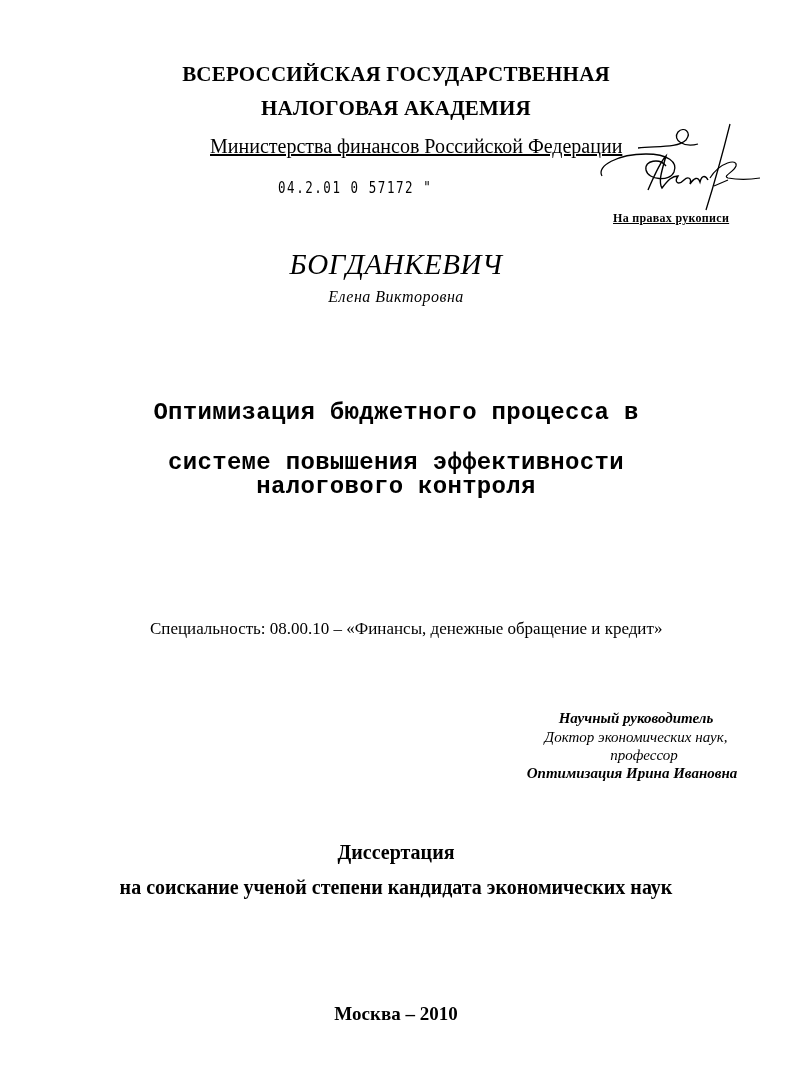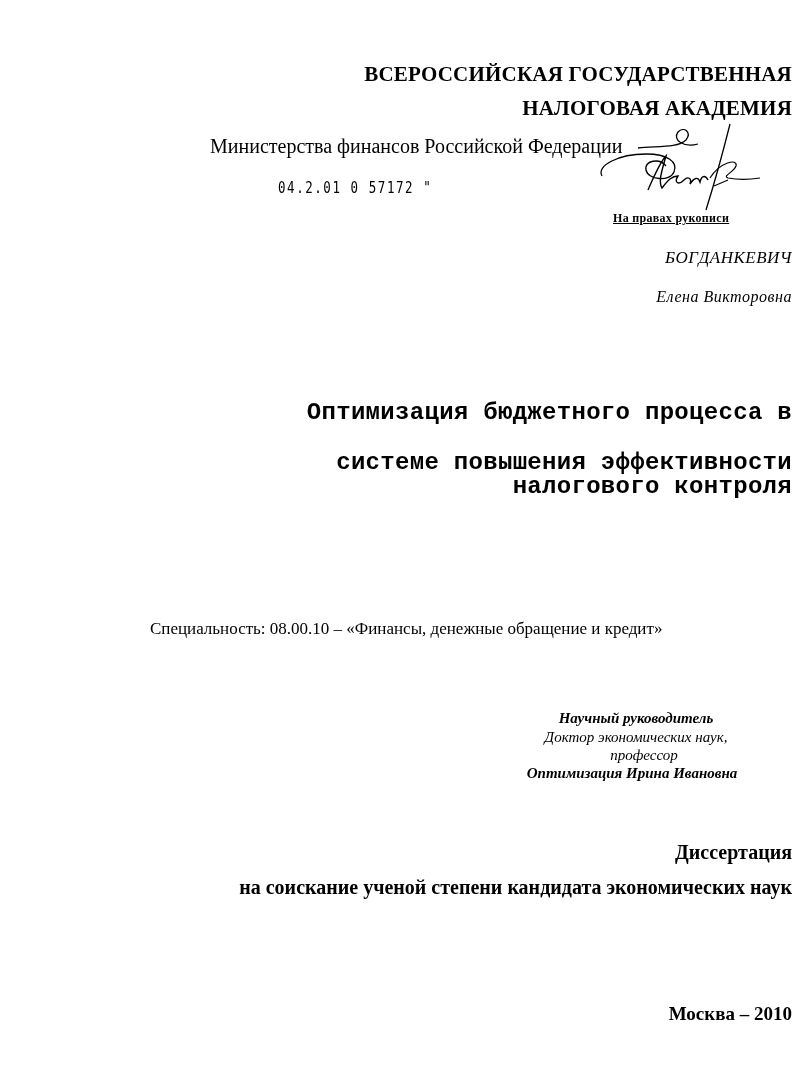--- a/index.html
+++ b/index.html
@@ -1,28 +1,28 @@
 <!DOCTYPE html>
 <html><head>
   <meta charset="utf-8">
   <style>
     html, body { margin: 0; padding: 0; background: #ffffff; }
     body { width: 792px; height: 1077px; position: relative; overflow: hidden; color: #000; }
     .abs { position: absolute; white-space: nowrap; }
     .serif { font-family: "Liberation Serif", "DejaVu Serif", serif; }
-    .center { left: 0; width: 792px; text-align: right; }
+    .center { left: 0; width: 792px; text-align: center; }
 
     .inst1 { top: 62px; font-size: 21px; font-weight: bold; letter-spacing: 0.2px; }
     .inst2 { top: 96px; font-size: 21px; font-weight: bold; letter-spacing: 0.2px; }
-    .inst3 { top: 135px; left: 210px; font-size: 20px; }
+    .inst3 { top: 135px; left: 210px; font-size: 20px; text-decoration: underline; }
     .stamp { top: 178px; left: 278px; font-family: "DejaVu Sans Mono", monospace; font-size: 16px; letter-spacing: 2px; transform: scaleX(0.78); transform-origin: left top; }
     .rights { top: 211px; left: 613px; font-size: 12px; font-weight: bold; letter-spacing: 0.3px; text-decoration: underline; }
     .signature { position: absolute; left: 588px; top: 118px; width: 175px; height: 100px; }
 
-    .surname { top: 248px; font-size: 17px; font-style: italic; letter-spacing: 0.5px; }
+    .surname { top: 248px; font-size: 29px; font-style: italic; letter-spacing: 0.5px; }
     .given { top: 288px; font-size: 16px; font-style: italic; letter-spacing: 0.5px; }
 
     .title { font-family: Liberation Mono, monospace; font-weight: bold; font-size: 24px; letter-spacing: 0.3px; }
     .t1 { top: 399px; }
     .t2 { top: 449px; }
     .t3 { top: 473px; }
 
     .spec { top: 619px; left: 150px; font-size: 17px; }
 
     .sup { text-align: center; width: 240px; left: 516px; font-size: 15px; font-style: italic; }

